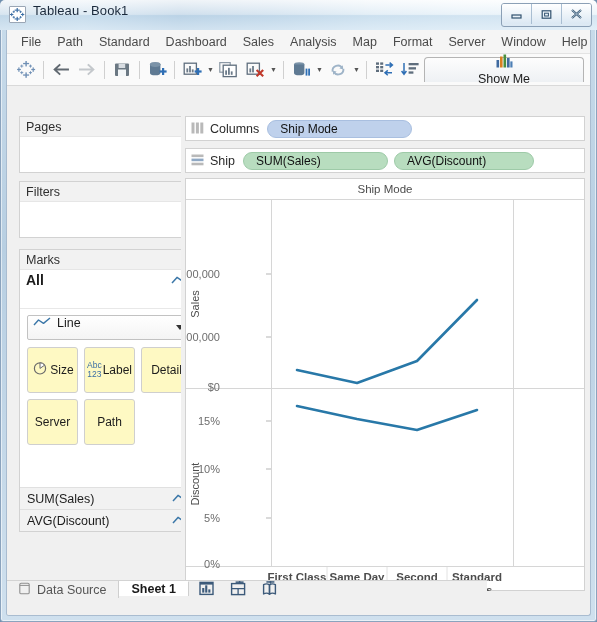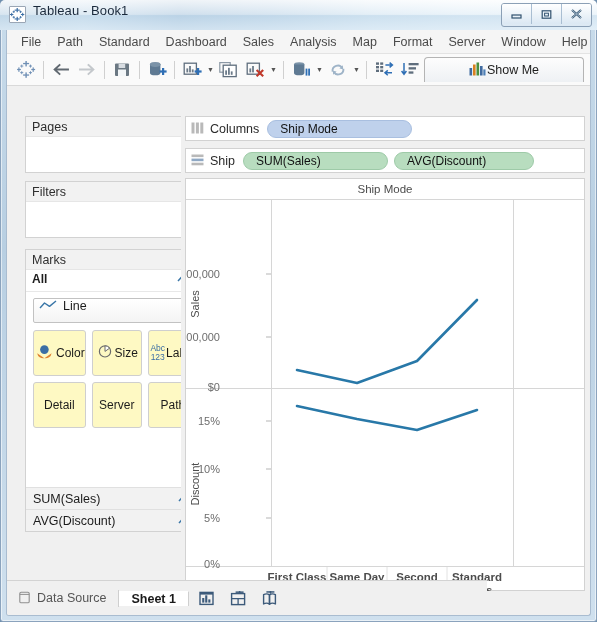--- a/index.html
+++ b/index.html
@@ -113,52 +113,52 @@
   .showme {
     position: absolute; right: 6px; top: 3px;
     width: 160px; height: 25px;
     box-sizing: border-box;
     border: 1px solid #b4b4b4;
     border-bottom: none;
     border-radius: 4px 4px 0 0;
     background: linear-gradient(to bottom, #fdfdfd, #eef1f4);
     display: flex; align-items: center; justify-content: center;
     gap: 1px;
-    font-size: 12.5px; color: #1d1d1d;
+    font-size: 12.5px; color: #1d1d1d; flex-direction: column;
   }
 
   
   .leftpanel {
     position: absolute; left: 0; top: 56px; width: 174px; height: 510px;
     background: #f0f0f0;
     box-sizing: border-box;
   }
   .card {
-    position: absolute; left: 18px;
+    position: absolute; left: 12px;
     width: 181px;
     background: #fff;
     border: 1px solid #d2d2d2;
     box-sizing: border-box;
   }
   .card-title {
     font-size: 12.5px; color: #2f2f2f;
     padding: 3px 6px 2px 6px;
     background: #f2f2f2;
     border-bottom: 1px solid #e6e6e6;
   }
   .card-body { background: #fff; }
 
   #pages-card { top: 30px; height: 57px; }
   #filters-card { top: 95px; height: 57px; }
   #marks-card { top: 163px; height: 283px; border: 1px solid #d2d2d2; background:#fff; }
 
   .marks-all-row {
     display: flex; align-items: flex-end; justify-content: space-between;
-    padding: 2px 8px 5px 6px;
-    font-size: 12px; font-weight: bold; color: #1c1c1c;
+    padding: 2px 8px 20px 6px;
+    font-size: 14px; font-weight: bold; color: #1c1c1c;
     border-bottom: 1px solid #e8e8e8;
   }
   .marktype-select {
     margin: 6px 7px 0 7px;
     height: 23px;
     border: 1px solid #c2c2c2;
     border-radius: 2px;
     background: linear-gradient(to bottom, #ffffff, #f4f4f4);
     display: flex; 
     padding: 0 5px;
@@ -240,21 +240,21 @@
     display: flex; align-items: center; justify-content: center;
     font-size: 11.5px; color: #4c4c4c;
   }
   .chart-svg { position: absolute; left: 0; top: 20px; }
 
   
   .tabbar {
     position: absolute; left: 0; bottom: 0; width: 480px; height: 34px;
     background: #f0f0f0;
     border-top: 1px solid #d3d3d3;
-    display: flex; align-items: center;
+    display: flex; align-items: flex-start;
   }
   .tab {
     display: flex; align-items: center; gap: 7px;
     padding: 0 12px;
     font-size: 12.5px; color: #555;
     border-right: 1px solid #cfcfcf;
     background: #f0f0f0;
   }
   .tab.active {
     background: #ffffff;
@@ -506,30 +506,20 @@
                 <path d="M1 8 L5.5 3 L10.5 6.4 L17 1" stroke="#3b77a8" stroke-width="1.4" fill="none" stroke-linejoin="round"></path>
               </svg>
           </span>
           <span class="lbl">Line</span>
           <span class="caret"></span>
         </div>
 
         <div class="mark-grid">
           <div class="mark-btn">
             <span>
-              <svg width="21" height="17" viewBox="0 0 21 17">
-                <path d="M3.2 10.2 A6 6 0 0 0 10.4 15.2 Z" fill="#e08130"></path>
-                <path d="M17.6 10.2 A6 6 0 0 1 10.4 15.2 Z" fill="#e08130"></path>
-                <circle cx="10.4" cy="6.6" r="4.3" fill="#3b6ea5"></circle>
-              </svg>
-            </span>
-            <span>Color</span>
-          </div>
-          <div class="mark-btn">
-            <span>
               <svg width="18" height="17" viewBox="0 0 18 17">
                 <circle cx="9" cy="8.4" r="5.6" fill="none" stroke="#6b6b6b" stroke-width="1.2"></circle>
                 <path d="M9 8.4 L9 2.8 A5.6 5.6 0 0 1 13.6 5.2 Z" fill="#fff" stroke="#6b6b6b" stroke-width="1"></path>
               </svg>
             </span>
             <span>Size</span>
           </div>
           <div class="mark-btn">
             <span style="font-size:8.5px;line-height:9px;color:#3b6ea5;text-align:center;">
               Abc<br>123

